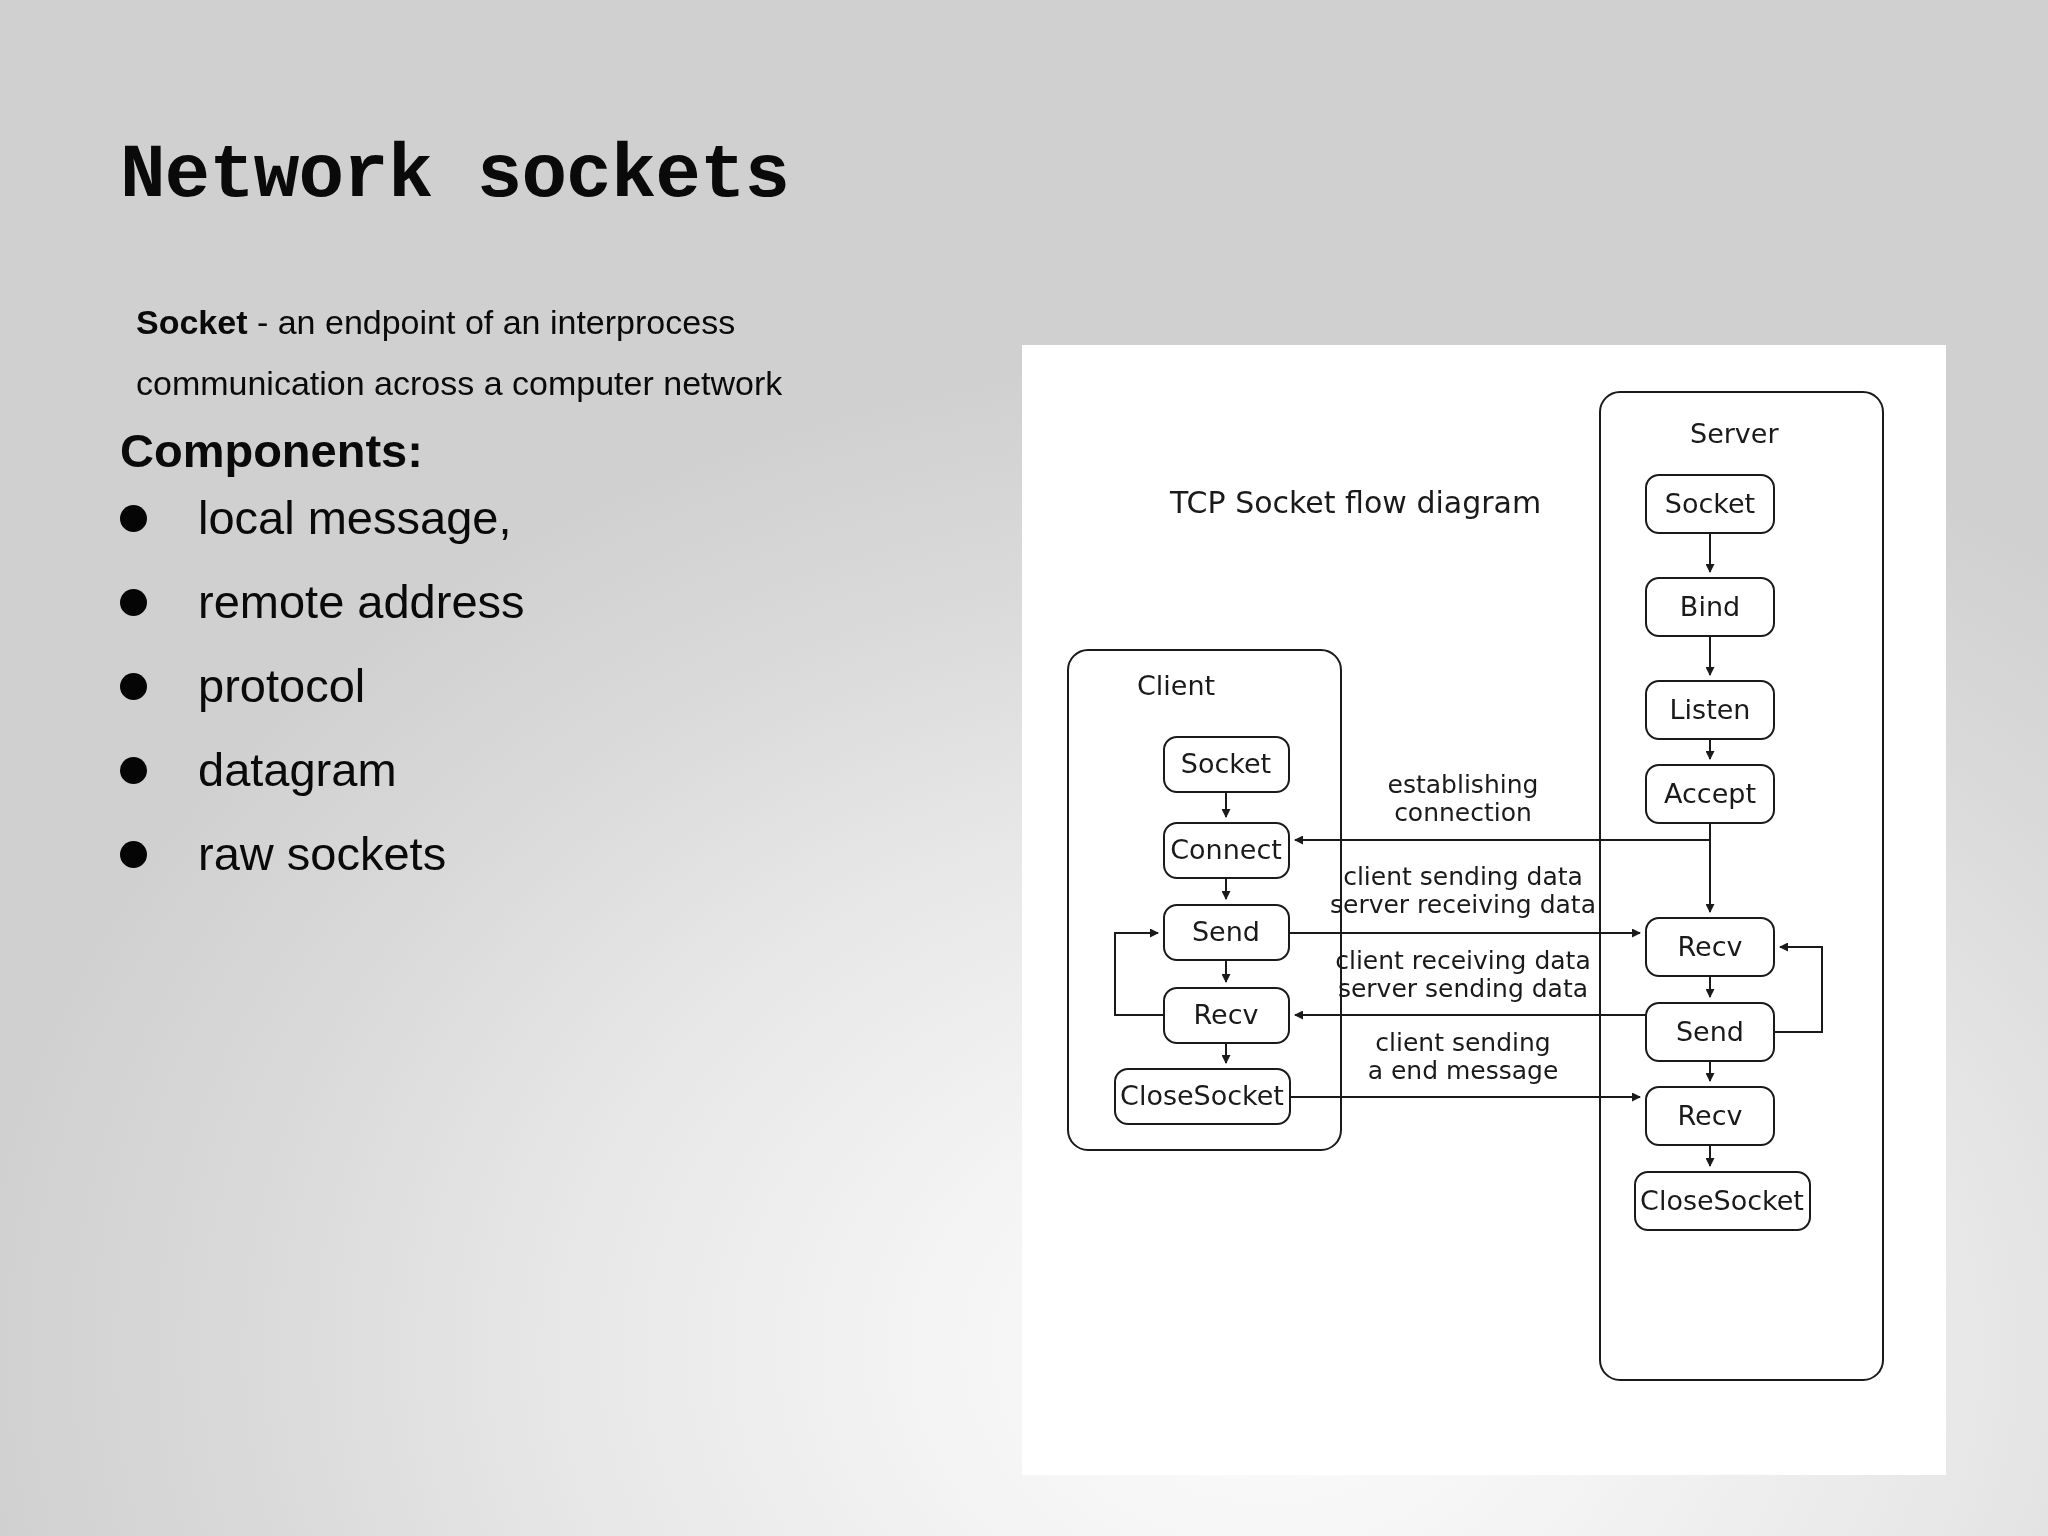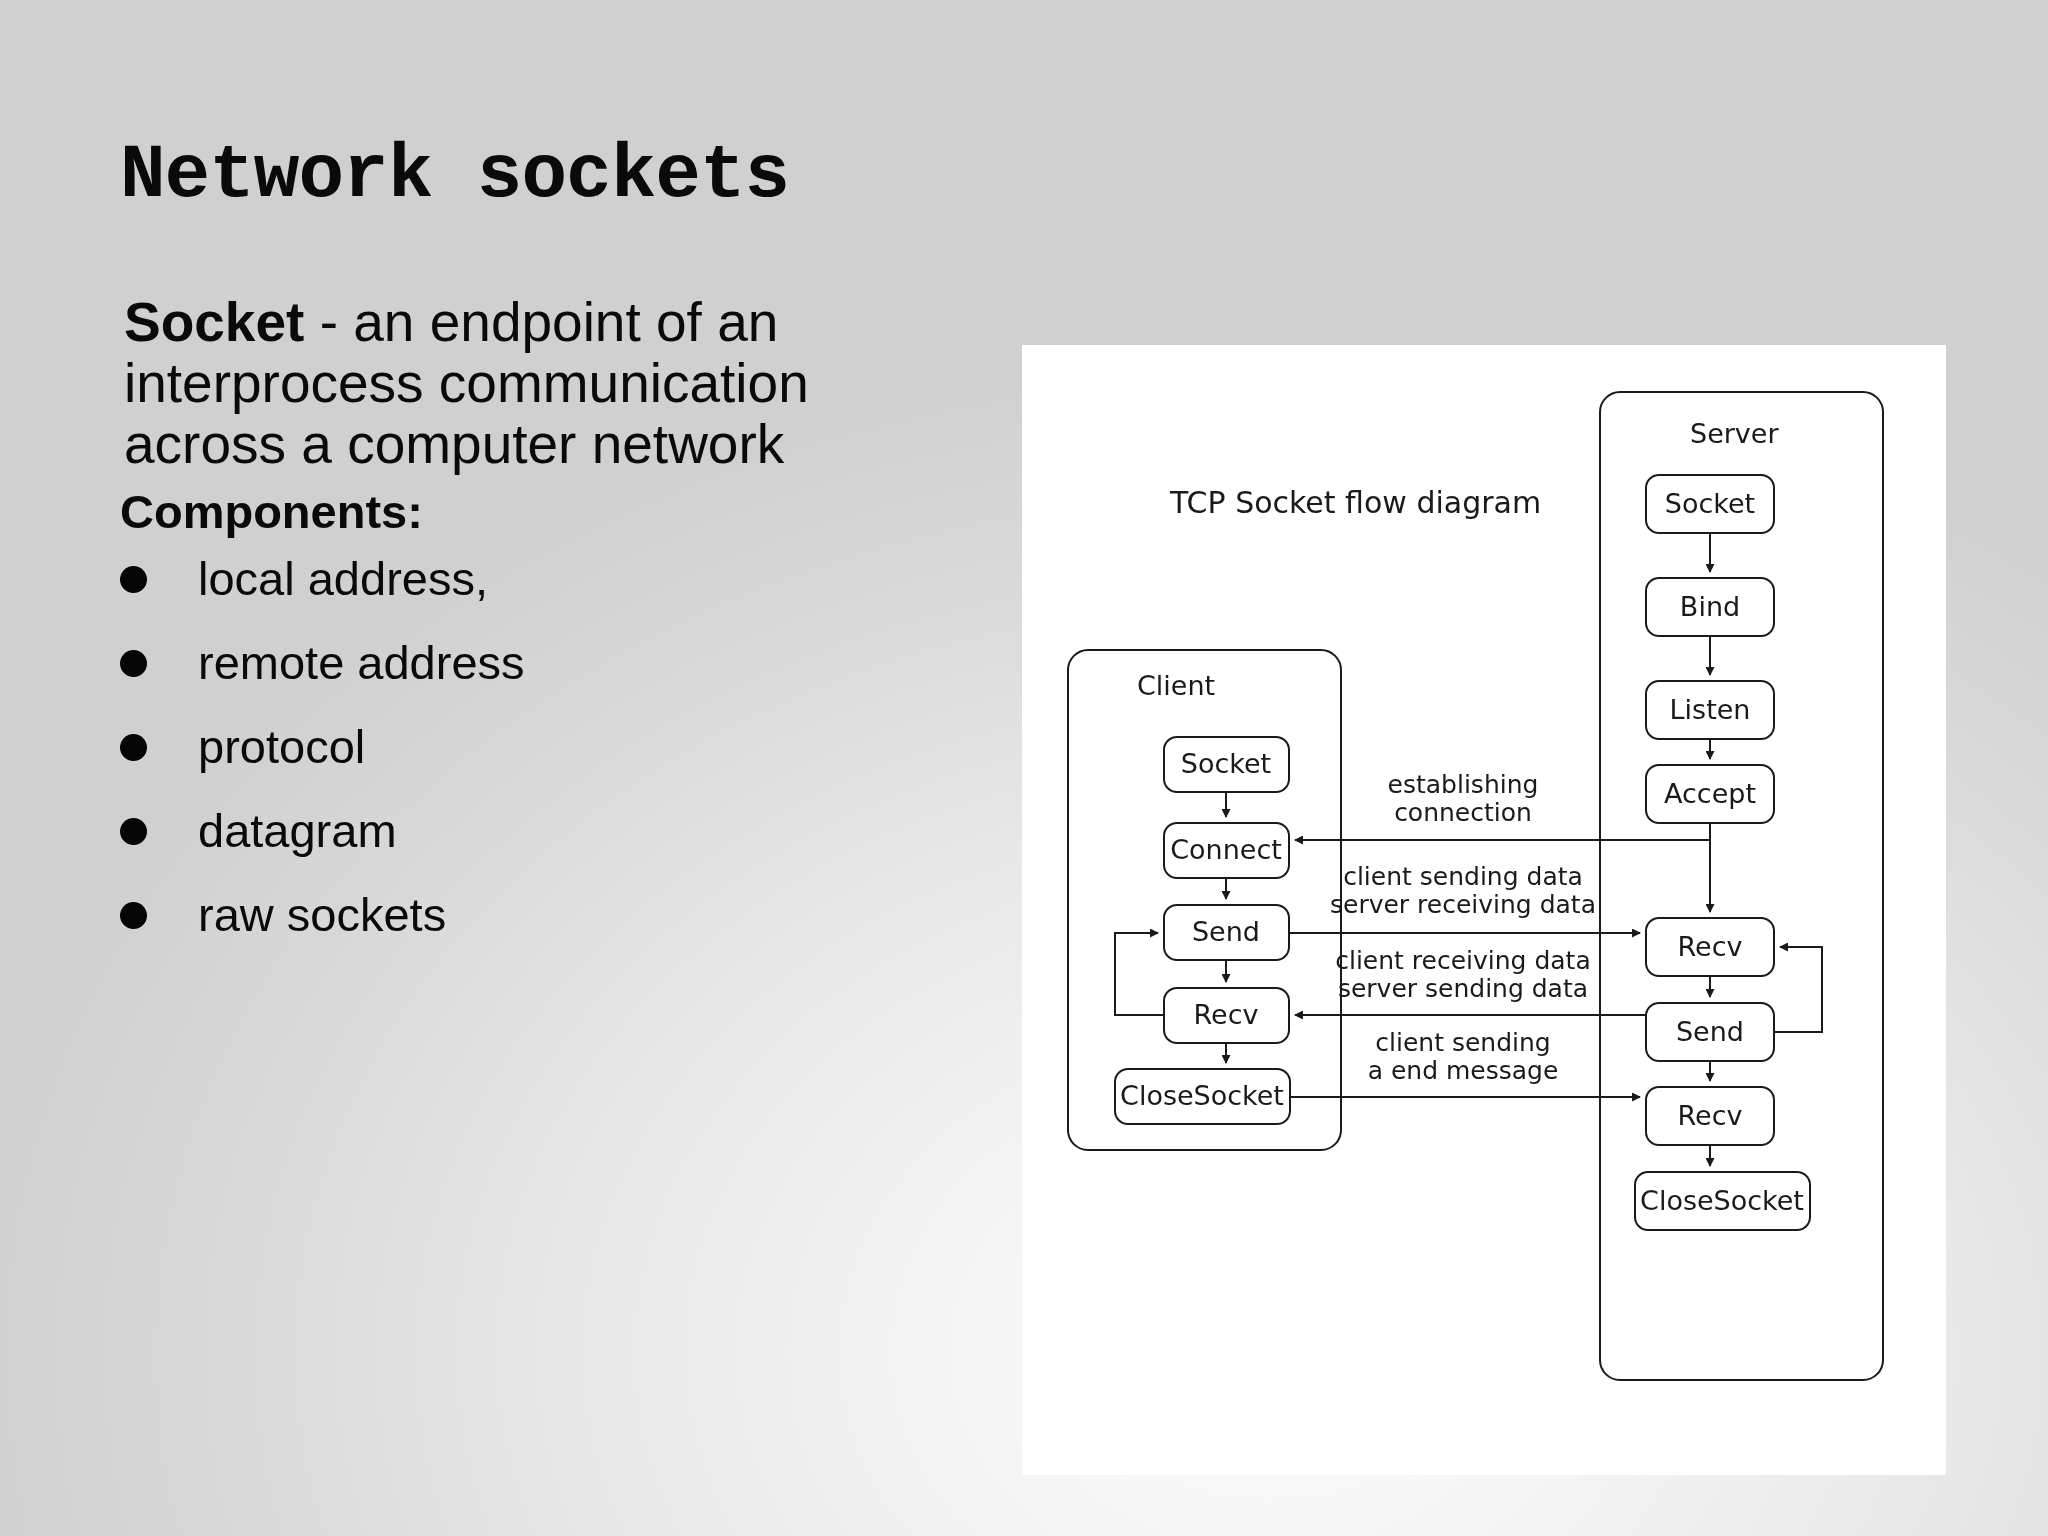--- a/index.html
+++ b/index.html
@@ -38,23 +38,23 @@
 
   
   #left-col {
     position: absolute;
     left: 120px;
     top: 292px;
     width: 700px;
     color: #0a0a0a;
   }
   .para {
-    font-size: 55px;
+    font-size: 34px;
     line-height: 61px;
-    margin: 0 0 6px 4px;
+    margin: 0 0 6px 16px;
   }
   .para b { font-weight: bold; }
   .heading {
     font-size: 47px;
     font-weight: bold;
     line-height: 61px;
     margin: 2px 0 6px 0;
   }
   .bullet-row {
     display: flex;
@@ -109,21 +109,21 @@
   <div id="left-col">
 
     <p class="para"><b>Socket</b><span> - an endpoint of an interprocess communication across a computer network</span></p>
 
     <div class="heading">Components:</div>
 
     <div class="bullet-row">
       <span class="bullet-dot">
           <i></i>
         </span>
-      <span class="bullet-text">local address,</span>
+      <span class="bullet-text">local message,</span>
     </div>
     <div class="bullet-row">
       <span class="bullet-dot">
           <i></i>
         </span>
       <span class="bullet-text">remote address</span>
     </div>
     <div class="bullet-row">
       <span class="bullet-dot">
           <i></i>

